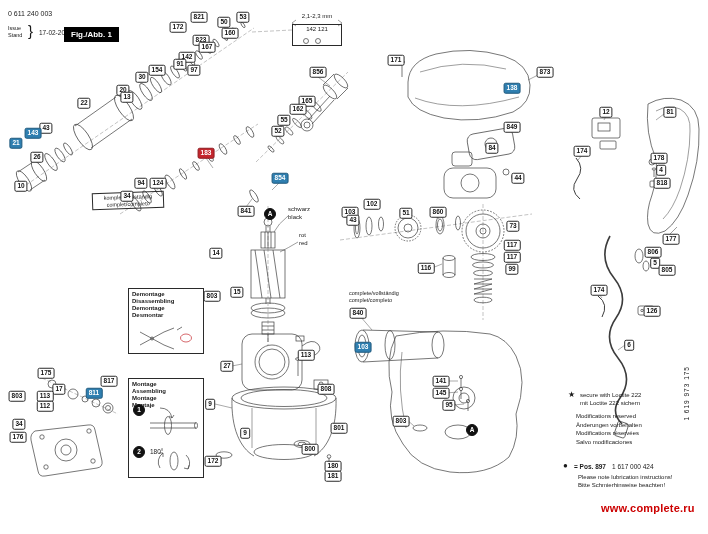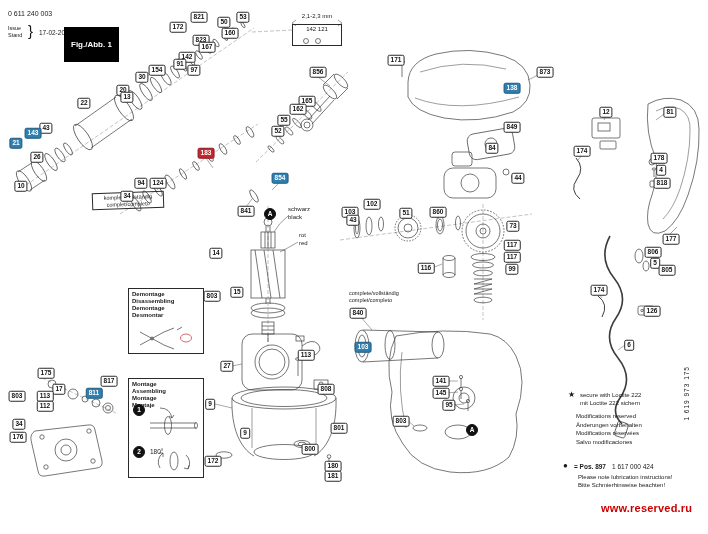--- a/index.html
+++ b/index.html
@@ -11,21 +11,21 @@
   .note{font-size:6px;line-height:7.5px;}
   .frame{border:1px solid #2a2a2a;background:transparent;box-sizing:border-box;z-index:1;}
   #callouts{position:absolute;inset:0;z-index:3;}
   .co{position:absolute;transform:translate(-50%,-50%);font-size:6.5px;line-height:1;
       border:1px solid #2a2a2a;background:#fff;color:#111;padding:1px 2px;border-radius:2px;
       white-space:nowrap;font-weight:600;}
   .co.f{background:var(--blue);border-color:#205a7d;color:#fff;}
   .co.r{background:var(--red);border-color:#8c1b20;color:#fff;}
   .co.m{width:10px;height:10px;padding:0;border-radius:50%;background:#111;border-color:#111;
         color:#fff;display:flex;align-items:center;justify-content:center;font-size:6.5px;font-weight:700;}
-  .figbox{background:#000;color:#fff;font-size:8px;font-weight:bold;padding:13px 7px;}
+  .figbox{background:#000;color:#fff;font-size:8px;font-weight:bold;padding:3px 7px;}
   .boxtitle{font-size:6px;line-height:7px;font-weight:bold;padding:2px 0 0 3px;}
   .website{font-size:11px;font-weight:bold;color:var(--brand);letter-spacing:0.2px;}
   .vert{writing-mode:vertical-rl;transform:rotate(180deg);font-size:6.5px;letter-spacing:1px;}
 </style>
 </head>
 <body>
 
 <div id="stage">
 
   <svg id="art" viewBox="0 0 708 534" xmlns="http://www.w3.org/2000/svg">
@@ -377,21 +377,21 @@
   <div class="abs" style="left:563px;top:461px;font-size:8px;">●</div>
   <div class="abs" style="left:574px;top:463px;font-size:6.5px;font-weight:bold;">= Pos. 897</div>
   <div class="abs" style="left:612px;top:463px;font-size:6.5px;">1 617 000 424</div>
   <div class="abs" style="left:578px;top:473px;font-size:6px;line-height:8px;">
     <div>Please note lubrication instructions!</div>
     <div>Bitte Schmierhinweise beachten!</div>
   </div>
 
   <div class="abs vert" style="left:683px;top:366px;">1 619 973 175</div>
 
-  <div class="abs website" style="left:601px;top:502px;">www.reserved.ru</div>
+  <div class="abs website" style="left:601px;top:502px;">www.complete.ru</div>
 
   <div id="callouts">
       <div class="co" style="left: 199px; top: 17px;">821</div>
       <div class="co" style="left: 243px; top: 17px;">53</div>
       <div class="co" style="left: 224px; top: 22px;">50</div>
       <div class="co" style="left: 178px; top: 27px;">172</div>
       <div class="co" style="left: 230px; top: 33px;">160</div>
       <div class="co" style="left: 201px; top: 40px;">823</div>
       <div class="co" style="left: 207px; top: 47px;">167</div>
       <div class="co" style="left: 187px; top: 57px;">142</div>

